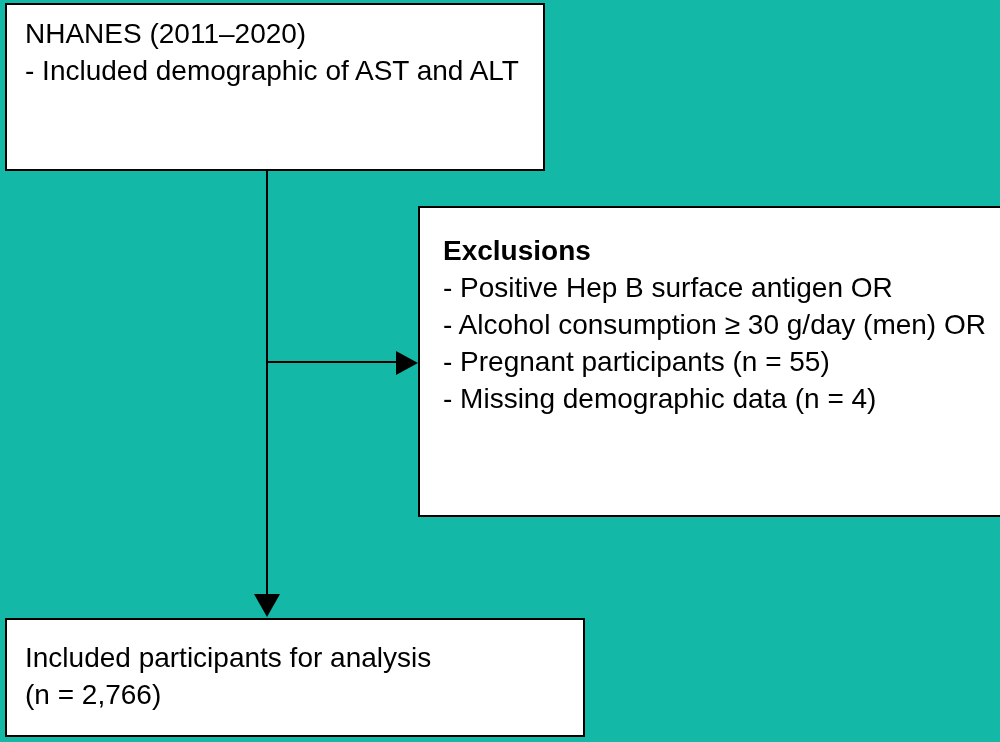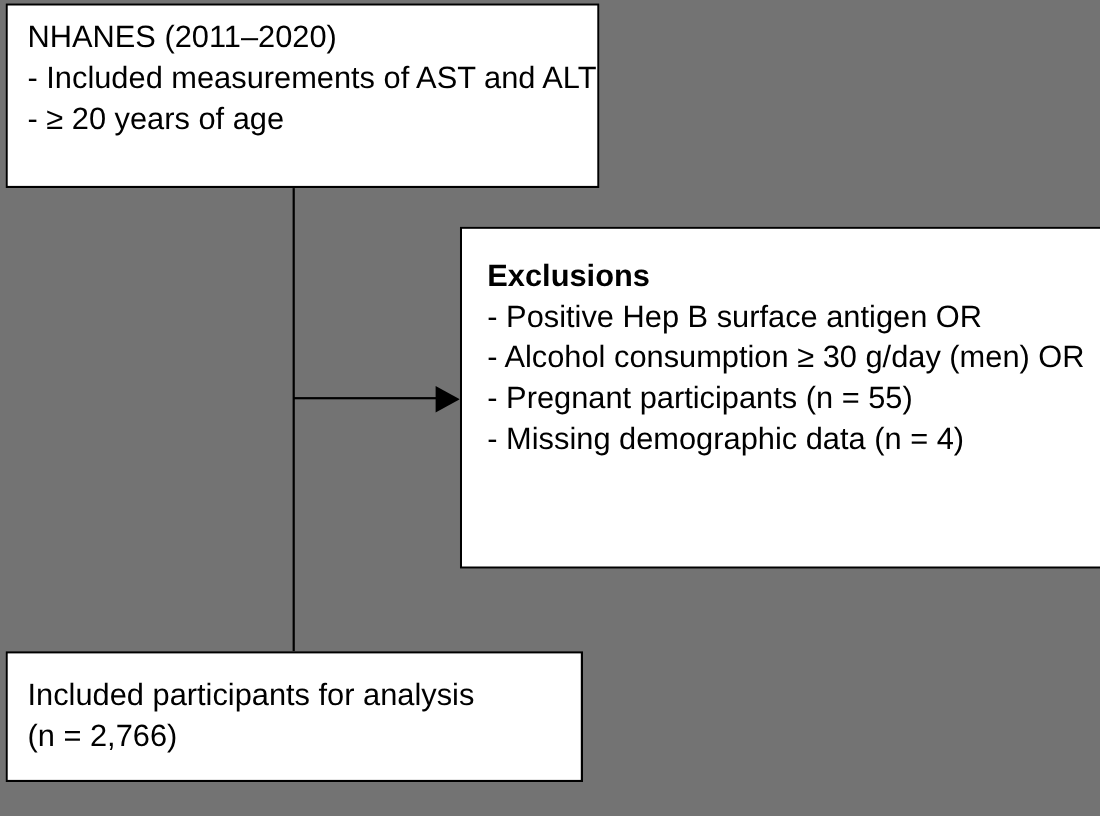--- a/index.html
+++ b/index.html
@@ -4,21 +4,21 @@
 <style>
   html, body {
     margin: 0;
     padding: 0;
     background: #ffffff;
   }
   .stage {
     position: relative;
     width: 1000px;
     height: 742px;
-    background: #737373;
+    background: #14b8a6;
     font-family: "Liberation Sans", sans-serif;
     color: #000000;
     overflow: hidden;
   }
   .box {
     position: absolute;
     box-sizing: border-box;
     border: 2px solid #000000;
     background: #ffffff;
     font-size: 28px;
@@ -42,22 +42,22 @@
   }
   #box-exclusions {
     left: 418px;
     top: 206px;
     width: 612px;
     height: 311px;
     padding: 24px 6px 0 23px;
   }
   #box-included {
     left: 5px;
-    top: 592px;
-    width: 525px;
+    top: 618px;
+    width: 580px;
     height: 119px;
     padding: 19px 8px 0 18px;
   }
   .vline {
     position: absolute;
     left: 266px;
     top: 171px;
     width: 2px;
     height: 427px;
     background: #000000;
@@ -91,22 +91,21 @@
     border-left: 22px solid #000000;
   }
 </style>
 </head>
 <body>
 
 <div class="stage">
 
   <div class="box" id="box-source">
     <div class="bline">NHANES (2011–2020)</div>
-    <div class="bline">- Included measurements of AST and ALT</div>
-    <div class="bline">- ≥ 20 years of age</div>
+    <div class="bline">- Included demographic of AST and ALT</div>
   </div>
 
   <div class="vline"></div>
   <div class="hline"></div>
   <div class="tri-right"></div>
   <div class="tri-down"></div>
 
   <div class="box" id="box-exclusions">
     <div class="bline bold">Exclusions</div>
     <div class="bline">- Positive Hep B surface antigen OR</div>

